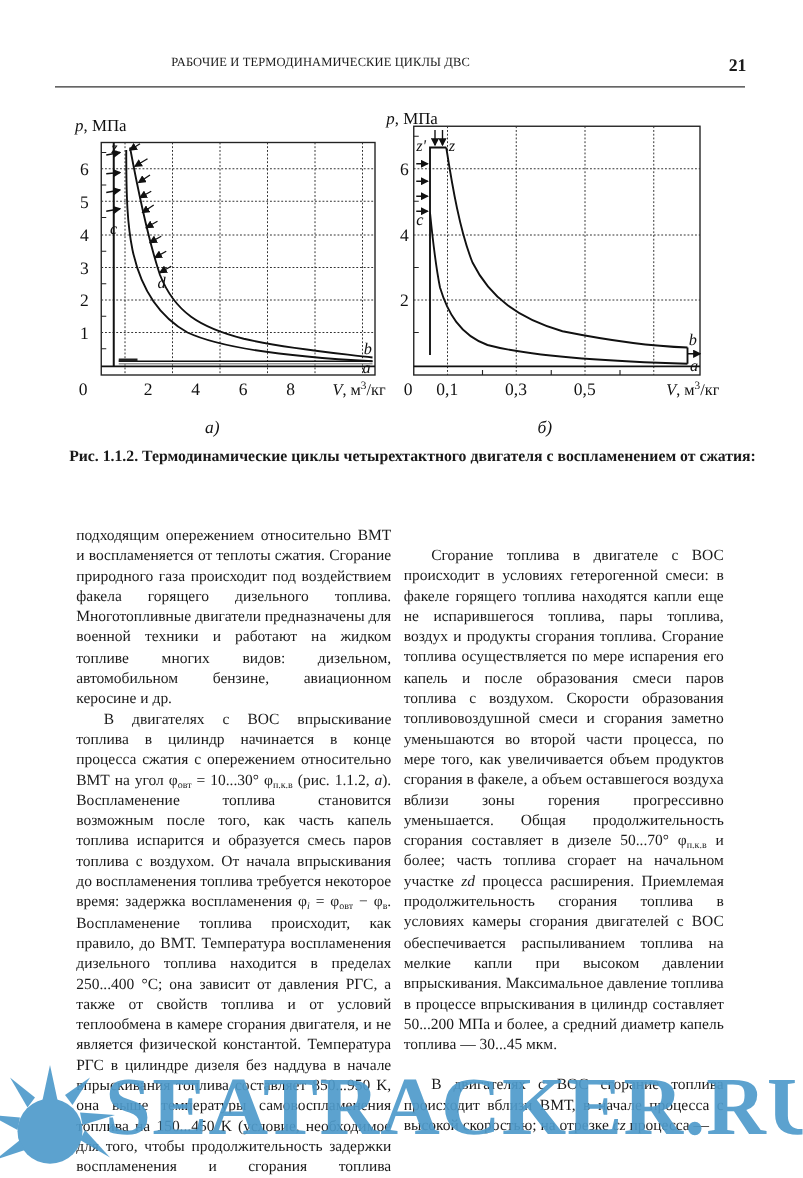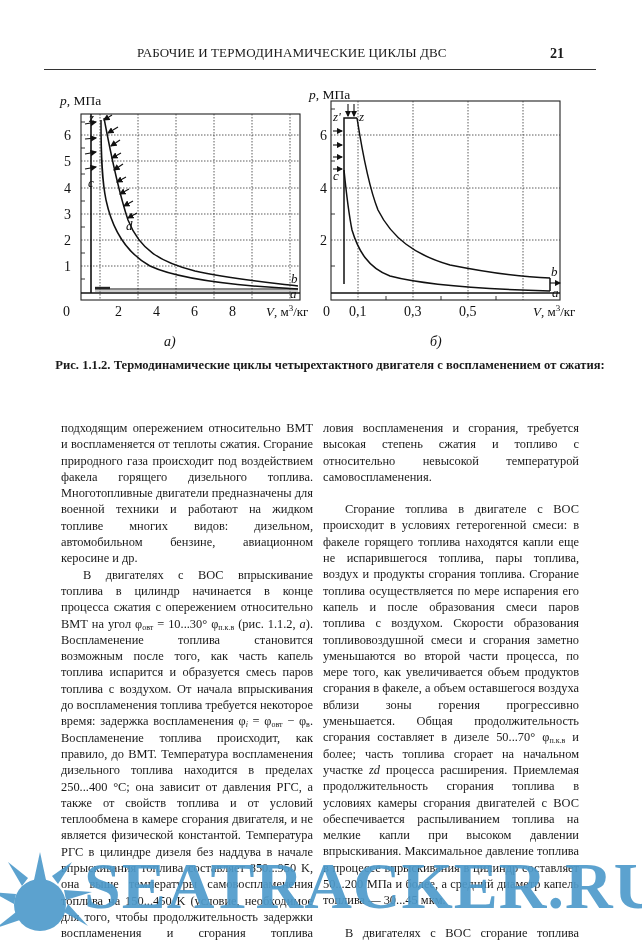--- a/index.html
+++ b/index.html
@@ -1,19 +1,19 @@
 <!DOCTYPE html>
 <html><head>
 <meta charset="utf-8">
 <style>
   html, body { margin:0; padding:0; }
   body { width:642px; height:942px; background:#ffffff; position:relative; overflow:hidden;
          font-family:"Liberation Serif", "DejaVu Serif", serif; color:#1a1a1a; }
-  .running-head { position:absolute; left:137px; top:45px; font-size:13px; letter-spacing:0.1px; }
-  .page-number { position:absolute; left:550px; top:45px; font-size:14.2px; font-weight:bold; }
+  .running-head { position:absolute; left:137px; top:45px; font-size:10px; letter-spacing:0.1px; }
+  .page-number { position:absolute; left:583px; top:45px; font-size:14.2px; font-weight:bold; }
   .head-rule { position:absolute; left:44px; top:69px; width:552px; height:0; border-top:1.4px solid #333; }
   svg.fig { position:absolute; left:0; top:80px; }
   .caption { position:absolute; left:40px; top:357px; width:580px; text-align:center; font-size:12.6px; line-height:16.5px;font-family:Liberation Serif, serif; }
   .caption .cap-title { font-weight:bold; }
   .col { position:absolute; top:420px; width:252px; font-size:12.4px; line-height:16.3px; text-align:justify; }
   .col.left { left:61px; }
   .col.right { left:323px; width:256px; }
   .col p { margin:0; }
   .col p.indent { text-indent:22px; }
   .col p.gap { margin-top:16px; }
@@ -188,21 +188,20 @@
 <div class="caption">
   <div class="cap-title">Рис. 1.1.2. Термодинамические циклы четырехтактного двигателя с воспламенением от сжатия:</div>
 </div>
 
 <div class="col left">
   <p>подходящим опережением относительно ВМТ и воспламеняется от теплоты сжатия. Сгорание природного газа происходит под воздействием факела горящего дизельного топлива. Многотопливные двигатели предназначены для военной техники и работают на жидком топливе многих видов: дизельном, автомобильном бензине, авиационном керосине и др.</p>
   <p class="indent"><span>В двигателях с ВОС впрыскивание топлива в цилиндр начинается в конце процесса сжатия с опережением относительно ВМТ на угол φ</span><sub>овт</sub><span> = 10...30° φ</span><sub>п.к.в</sub><span> (рис. 1.1.2, </span><i>а</i><span>). Воспламенение топлива становится возможным после того, как часть капель топлива испарится и образуется смесь паров топлива с воздухом. От начала впрыскивания до воспламенения топлива требуется некоторое время: задержка воспламенения φ</span><sub><i>i</i></sub><span> = φ</span><sub>овт</sub><span> − φ</span><sub>в</sub><span>. Воспламенение топлива происходит, как правило, до ВМТ. Температура воспламенения дизельного топлива находится в пределах 250...400 °С; она зависит от давления РГС, а также от свойств топлива и от условий теплообмена в камере сгорания двигателя, и не является физической константой. Температура РГС в цилиндре дизеля без наддува в начале впрыскивания топлива составляет 850...950 K, она выше температуры самовоспламенения топлива на 150...450 K (условие, необходимое для того, чтобы продолжительность задержки воспламенения и сгорания топлива укладывалась в необходимые интервалы времени). Чтобы обеспечить такие ус-</span></p>
 </div>
 
 <div class="col right">
-  <p>ловия воспламенения и сгорания, требуется высокая степень сжатия и топливо с относительно невысокой температурой самовоспламенения.</p>
   <p class="indent gap"><span>Сгорание топлива в двигателе с ВОС происходит в условиях гетерогенной смеси: в факеле горящего топлива находятся капли еще не испарившегося топлива, пары топлива, воздух и продукты сгорания топлива. Сгорание топлива осуществляется по мере испарения его капель и после образования смеси паров топлива с воздухом. Скорости образования топливовоздушной смеси и сгорания заметно уменьшаются во второй части процесса, по мере того, как увеличивается объем продуктов сгорания в факеле, а объем оставшегося воздуха вблизи зоны горения прогрессивно уменьшается. Общая продолжительность сгорания составляет в дизеле 50...70° φ</span><sub>п.к.в</sub><span> и более; часть топлива сгорает на начальном участке </span><i>zd</i><span> процесса расширения. Приемлемая продолжительность сгорания топлива в условиях камеры сгорания двигателей с ВОС обеспечивается распыливанием топлива на мелкие капли при высоком давлении впрыскивания. Максимальное давление топлива в процессе впрыскивания в цилиндр составляет 50...200 МПа и более, а средний диаметр капель топлива — 30...45 мкм.</span></p>
   <p class="indent gap"><span>В двигателях с ВОС сгорание топлива происходит вблизи ВМТ, в начале процесса с высокой скоростью; на отрезке </span><i>cz</i><span> процесса —</span></p>
 </div>
 
 <svg class="watermark" viewBox="0 852 642 90" width="642" height="90">
   <g fill="#4f9bcb" opacity="0.92">
     <circle cx="40" cy="905" r="26"></circle>
     <polygon points="40,852 46,880 34,880"></polygon>
     <polygon points="72,862 58,884 52,876"></polygon>
     <polygon points="92,892 66,900 64,890"></polygon>

